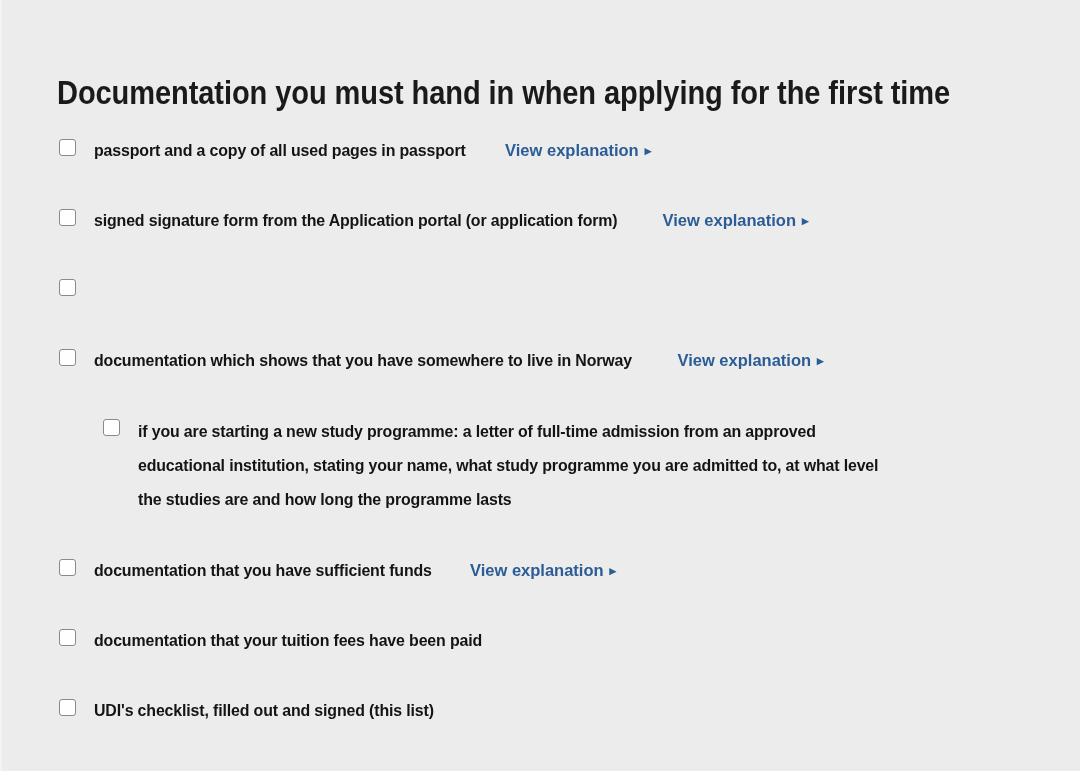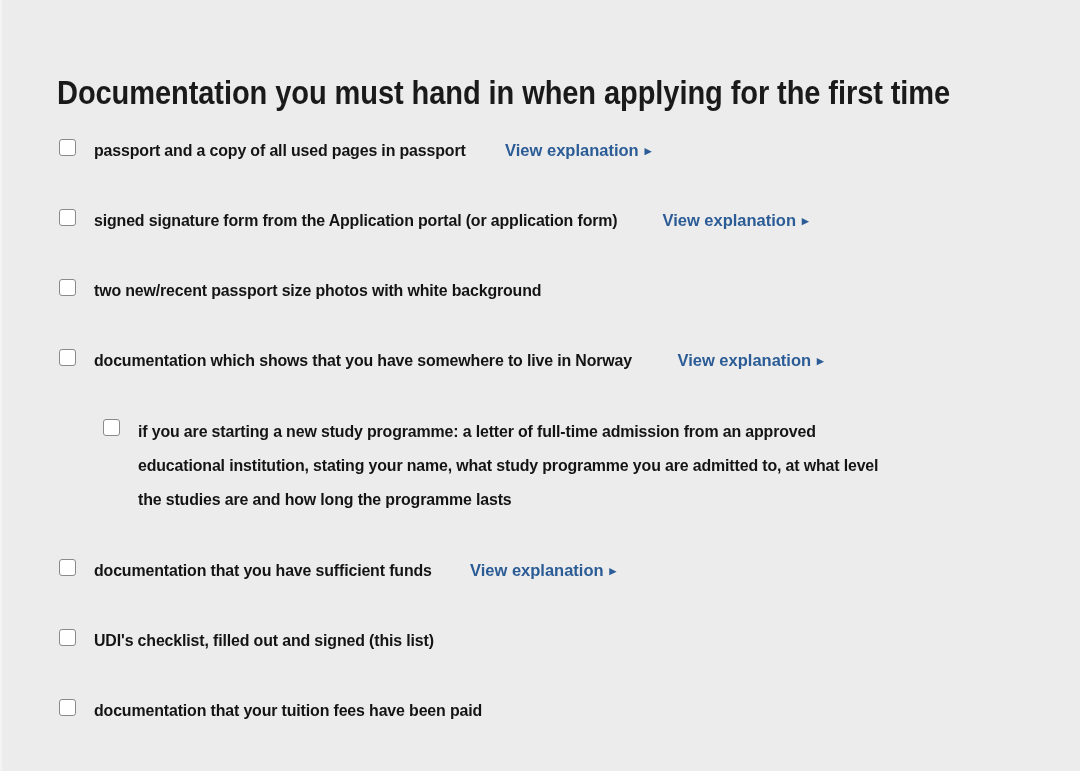--- a/index.html
+++ b/index.html
@@ -139,23 +139,20 @@
     <div class="check-row">
       <span class="checkbox"></span>
       <div class="row-body">
         <span class="row-label">signed signature form from the Application portal (or application form)</span>
         <a class="explain-link"><span>View explanation</span><span class="caret">▸</span></a>
       </div>
     </div>
 
     <div class="check-row">
       <span class="checkbox"></span>
-      <div class="row-body">
-        <span class="row-label">two new/recent passport size photos with white background</span>
-      </div>
     </div>
 
     <div class="check-row">
       <span class="checkbox"></span>
       <div class="row-body">
         <span class="row-label">documentation which shows that you have somewhere to live in Norway</span>
         <a class="explain-link"><span>View explanation</span><span class="caret">▸</span></a>
       </div>
     </div>
 
@@ -170,25 +167,25 @@
       <span class="checkbox"></span>
       <div class="row-body">
         <span class="row-label">documentation that you have sufficient funds</span>
         <a class="explain-link"><span>View explanation</span><span class="caret">▸</span></a>
       </div>
     </div>
 
     <div class="check-row">
       <span class="checkbox"></span>
       <div class="row-body">
-        <span class="row-label">UDI's checklist, filled out and signed (this list)</span>
+        <span class="row-label">documentation that your tuition fees have been paid</span>
       </div>
     </div>
 
     <div class="check-row">
       <span class="checkbox"></span>
       <div class="row-body">
-        <span class="row-label">documentation that your tuition fees have been paid</span>
+        <span class="row-label">UDI's checklist, filled out and signed (this list)</span>
       </div>
     </div>
 
   </div>
 </div>
 
 </body></html>

